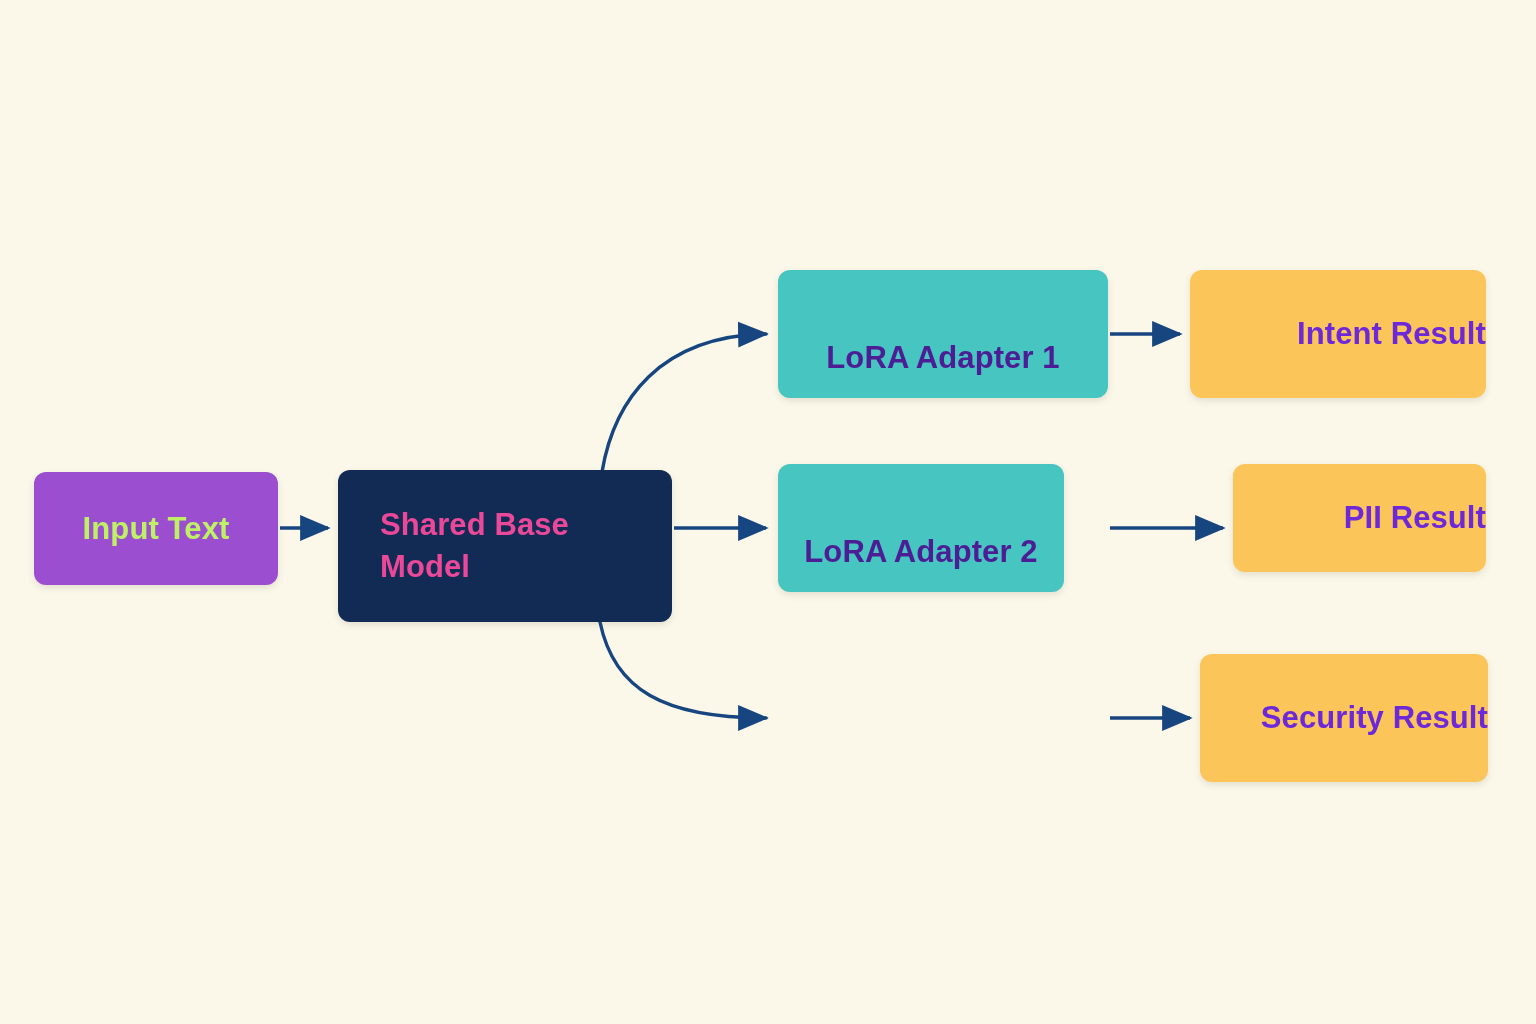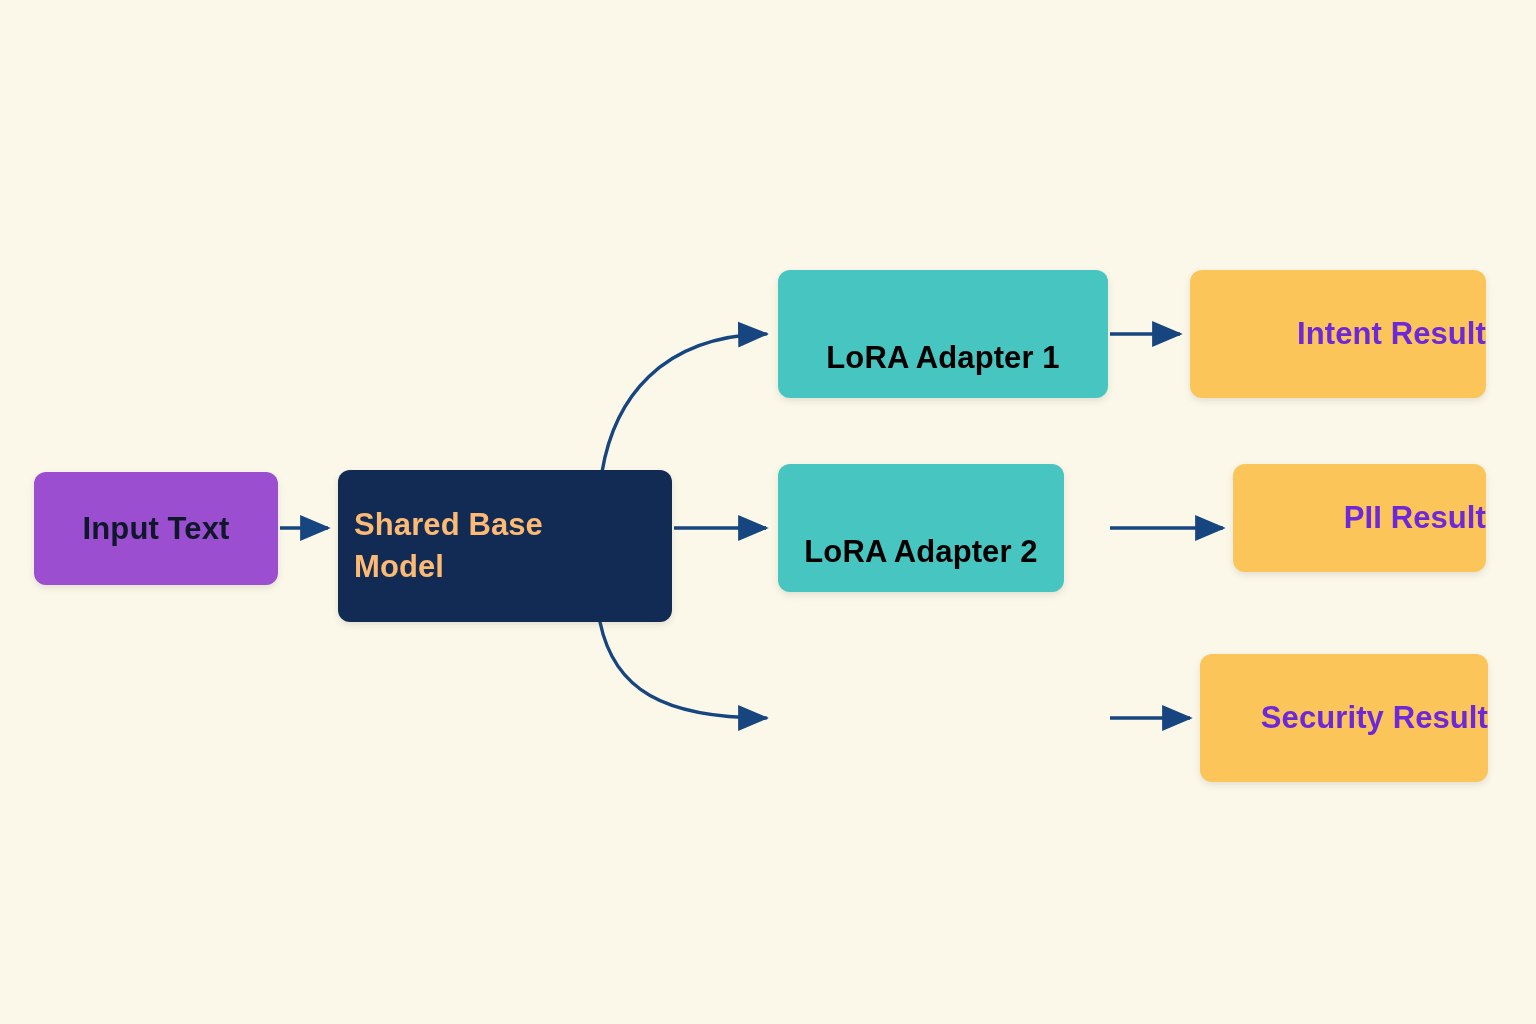--- a/index.html
+++ b/index.html
@@ -44,40 +44,40 @@
     letter-spacing: 0.1px;
     line-height: 1.34;
     white-space: pre-line;
   }
   
   .node-input {
     background: #9B4FD0;
     justify-content: center;
   }
   .node-input .node-label {
-    color: #0f172a;
+    color: #bef264;
     text-align: center;
   }
   
   .node-base {
     background: #112B54;
     justify-content: flex-start;
   }
   .node-base .node-label {
-    color: #fdba74;
+    color: #ec4899;
     text-align: left;
-    padding-left: 16px;
+    padding-left: 42px;
   }
   
   .node-adapter {
     background: #47C5C0;
     justify-content: center;
   }
   .node-adapter .node-label {
-    color: #000000;
+    color: #4c1d95;
     text-align: center;
     margin-top: 48px;
   }
   
   .node-result {
     background: #FBC55A;
     justify-content: center;
   }
   .node-result .node-label {
     color: #6d28d9;

